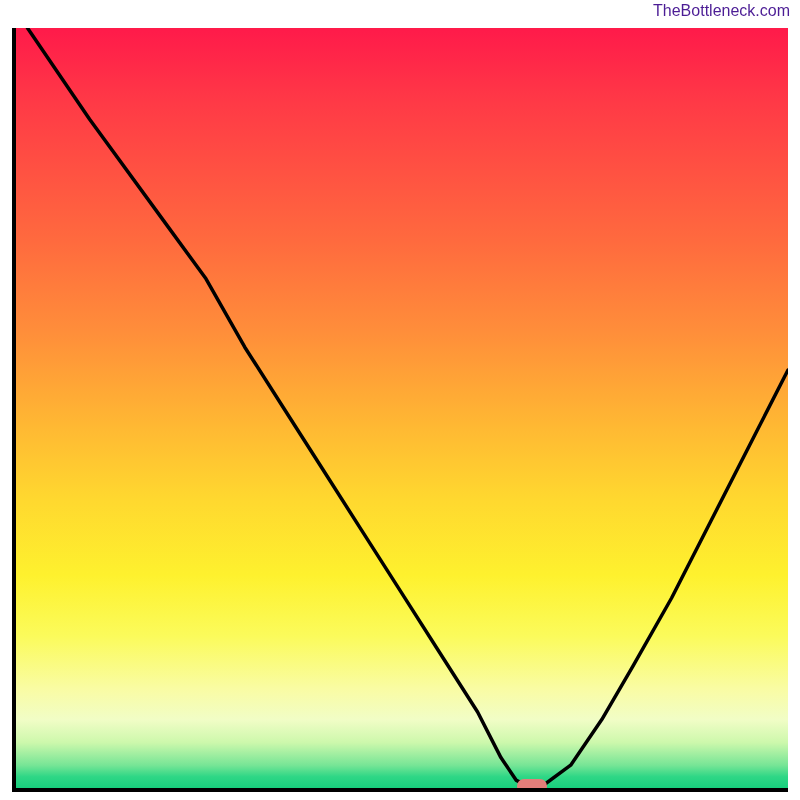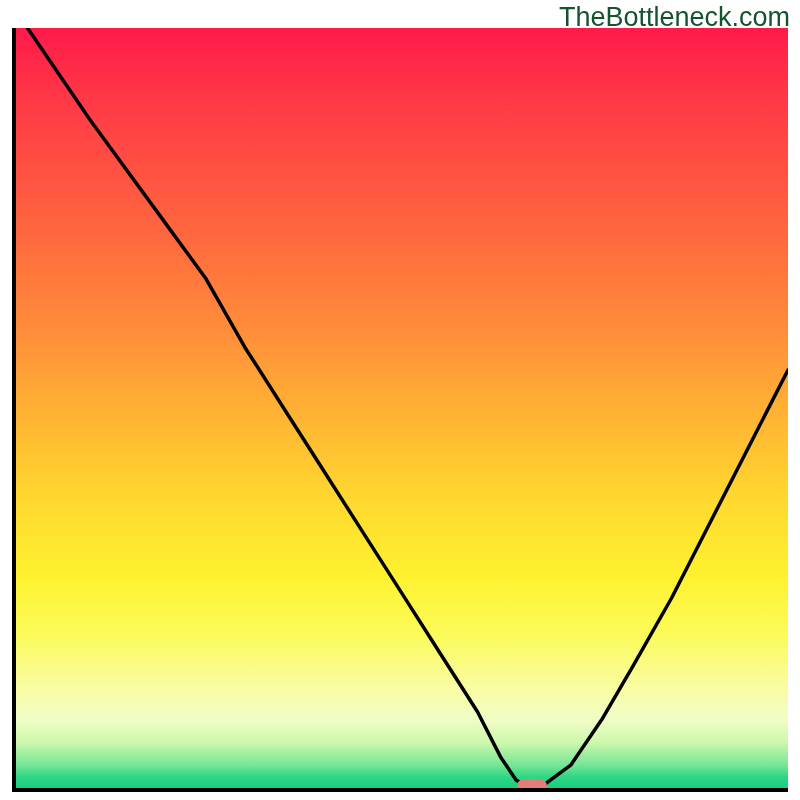--- a/index.html
+++ b/index.html
@@ -12,22 +12,22 @@
   }
   .container {
     position: relative;
     width: 800px;
     height: 800px;
   }
   .watermark {
     position: absolute;
     top: 2px;
     right: 10px;
-    font-size: 27px;
-    color: #14532d;
+    font-size: 16px;
+    color: #4c1d95;
     font-weight: 500;
     z-index: 20;
   }
   .plot-frame {
     position: absolute;
     left: 12px;
     top: 28px;
     width: 776px;
     height: 760px;
     box-sizing: border-box;

